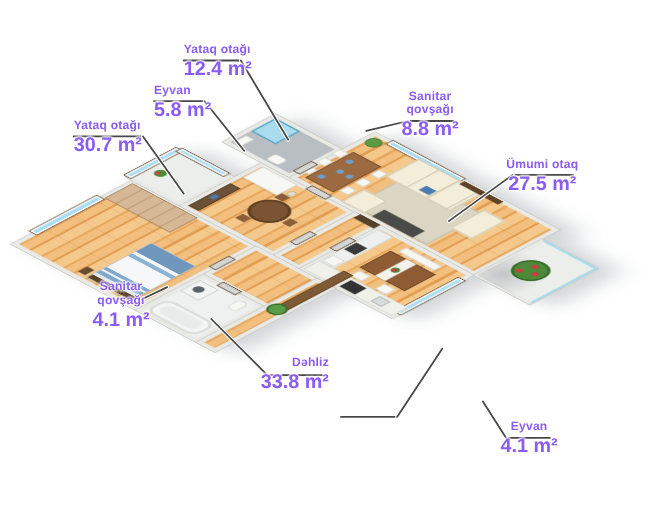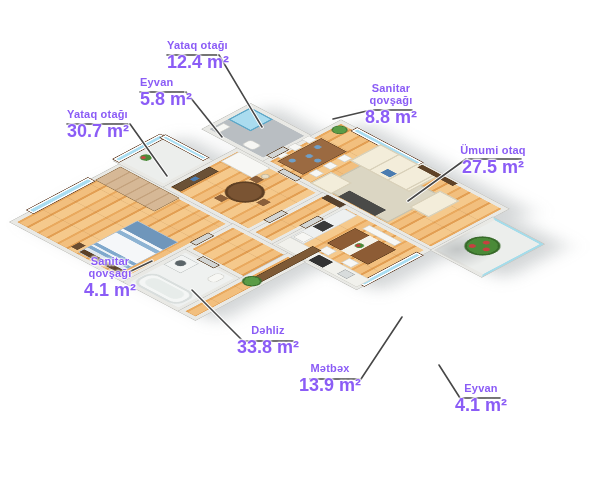--- a/index.html
+++ b/index.html
@@ -193,26 +193,22 @@
         <div class="larea">8.8 m²</div>
       </div>
       <div class="lbl center " style="left: 493px; top: 144px;">
         <div class="lname">Ümumi otaq</div>
         <div class="larea">27.5 m²</div>
       </div>
       <div class="lbl center wrap" style="left: 110px; top: 255px;">
         <div class="lname">Sanitar qovşağı</div>
         <div class="larea">4.1 m²</div>
       </div>
-      <div class="lbl center " style="left: 268px; top: 324px;">
+      <div class="lbl center " style="left: 268px; top: 324px; text-align: right;">
         <div class="lname">Dəhliz</div>
         <div class="larea">33.8 m²</div>
-      </div>
-      <div class="lbl center " style="left: 330px; top: 362px;">
-        <div class="lname">Mətbəx</div>
-        <div class="larea">13.9 m²</div>
       </div>
       <div class="lbl center " style="left: 481px; top: 382px;">
         <div class="lname">Eyvan</div>
         <div class="larea">4.1 m²</div>
       </div>
     </div>
 </div>
 
 </body></html>

